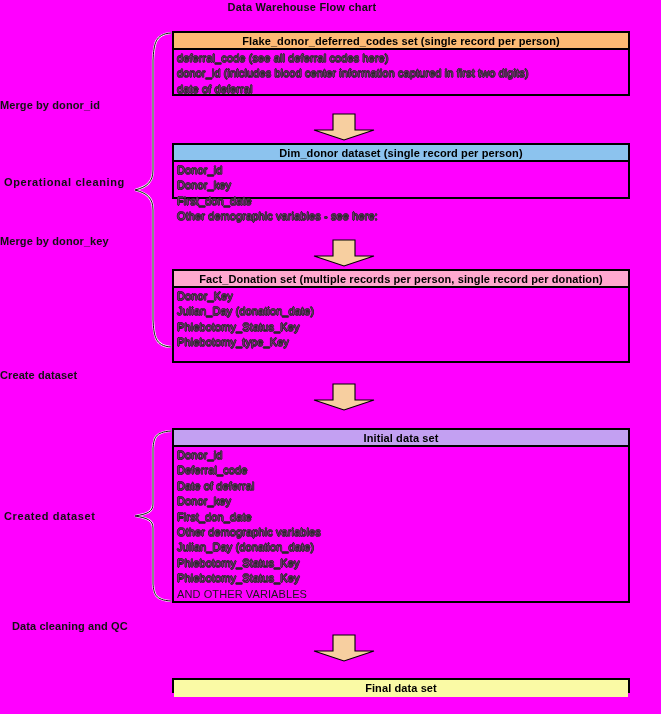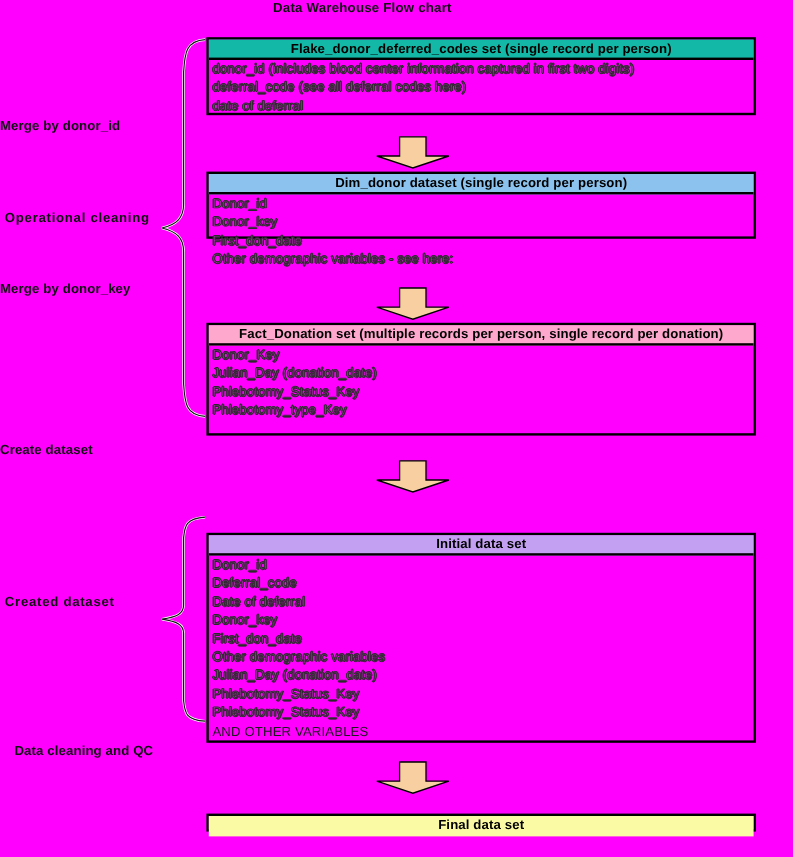--- a/index.html
+++ b/index.html
@@ -67,21 +67,21 @@
     white-space: nowrap;
     letter-spacing: 0.1px;
   }
   .field-row.solid {
     color: #1b1b1b;
     -webkit-text-stroke: 0px;
     text-shadow: none;
   }
 
   
-  .hdr-green  { background: #14b8a6; }
+  .hdr-green  { background: #fdba74; }
   .hdr-blue   { background: #8CC3EE; }
   .hdr-pink   { background: #FFA8CE; }
   .hdr-purple { background: #C3A0F2; }
   .hdr-yellow { background: #FAFAA5; }
 
   
   .process-label {
     position: absolute;
     width: 622px;
     left: 0;
@@ -108,36 +108,36 @@
     white-space: nowrap;
   }
   .group-brace {
     position: absolute;
   }
 
   
   #box-flake      { top: 31px;  height: 65px; }
   #box-dim        { top: 143px; height: 56px; }
   #box-fact       { top: 269px; height: 94px; }
-  #box-initial    { top: 444px; height: 175px; }
+  #box-initial    { top: 428px; height: 175px; }
   #box-final      { top: 678px; height: 15px; }
   #box-final .entity-header { border-bottom: none; height: 17px; }
 
   #label-merge-donorid  { top: 99px; }
   #arrow-merge-donorid  { top: 113px; }
   #label-merge-donorkey { top: 235px; }
   #arrow-merge-donorkey { top: 239px; }
   #label-create         { top: 369px; }
   #arrow-create         { top: 383px; }
   #label-clean          { top: 620px; padding-left: 12px; }
   #arrow-clean          { top: 634px; }
 
   #group-operational-label { left: 4px;  top: 176px; }
   #group-operational-brace { left: 133px; top: 30px; width: 40px; height: 320px; }
-  #group-created-label     { left: 4px;  top: 496px; }
+  #group-created-label     { left: 4px;  top: 510px; }
   #group-created-brace     { left: 133px; top: 428px; width: 40px; height: 176px; }
 </style>
 </head>
 <body>
 
 <div id="chart-title">Data Warehouse Flow chart</div>
 
 <div class="group-label" id="group-operational-label">Operational cleaning</div>
 <svg class="group-brace" id="group-operational-brace" viewBox="0 0 40 320" preserveAspectRatio="none">
   <path d="M38 3 C 22 4, 21 14, 20 30 L20 140 C 20 152, 14 157, 2 160
@@ -150,22 +150,22 @@
 <svg class="group-brace" id="group-created-brace" viewBox="0 0 40 176" preserveAspectRatio="none">
   <path d="M38 3 C 22 4, 21 10, 20 20 L20 76 C 20 84, 14 86, 2 88
            C 14 90, 20 92, 20 100 L20 156 C 21 166, 22 172, 38 173" fill="none" stroke="#ffffff" stroke-width="2.2"></path>
   <path d="M38 3 C 22 4, 21 10, 20 20 L20 76 C 20 84, 14 86, 2 88
            C 14 90, 20 92, 20 100 L20 156 C 21 166, 22 172, 38 173" fill="none" stroke="#151515" stroke-width="1"></path>
 </svg>
 
 <div class="entity-box" id="box-flake">
   <div class="entity-header hdr-green">Flake_donor_deferred_codes set (single record per person)</div>
   <div class="entity-body">
+    <div class="field-row link">deferral_code     (see all deferral codes here)</div>
     <div class="field-row">donor_id (inlcludes blood center information captured in first two digits)</div>
-    <div class="field-row link">deferral_code     (see all deferral codes here)</div>
     <div class="field-row">date of deferral</div>
   </div>
 </div>
 
 <div class="process-label" id="label-merge-donorid">Merge by donor_id</div>
 <svg class="down-arrow" id="arrow-merge-donorid" viewBox="0 0 66 28">
   <path d="M22 1 L44 1 L44 17 L63 17 L33 27 L3 17 L22 17 Z" fill="#F7CFA0" stroke="#000000" stroke-width="1.1"></path>
 </svg>
 
 <div class="entity-box" id="box-dim">

